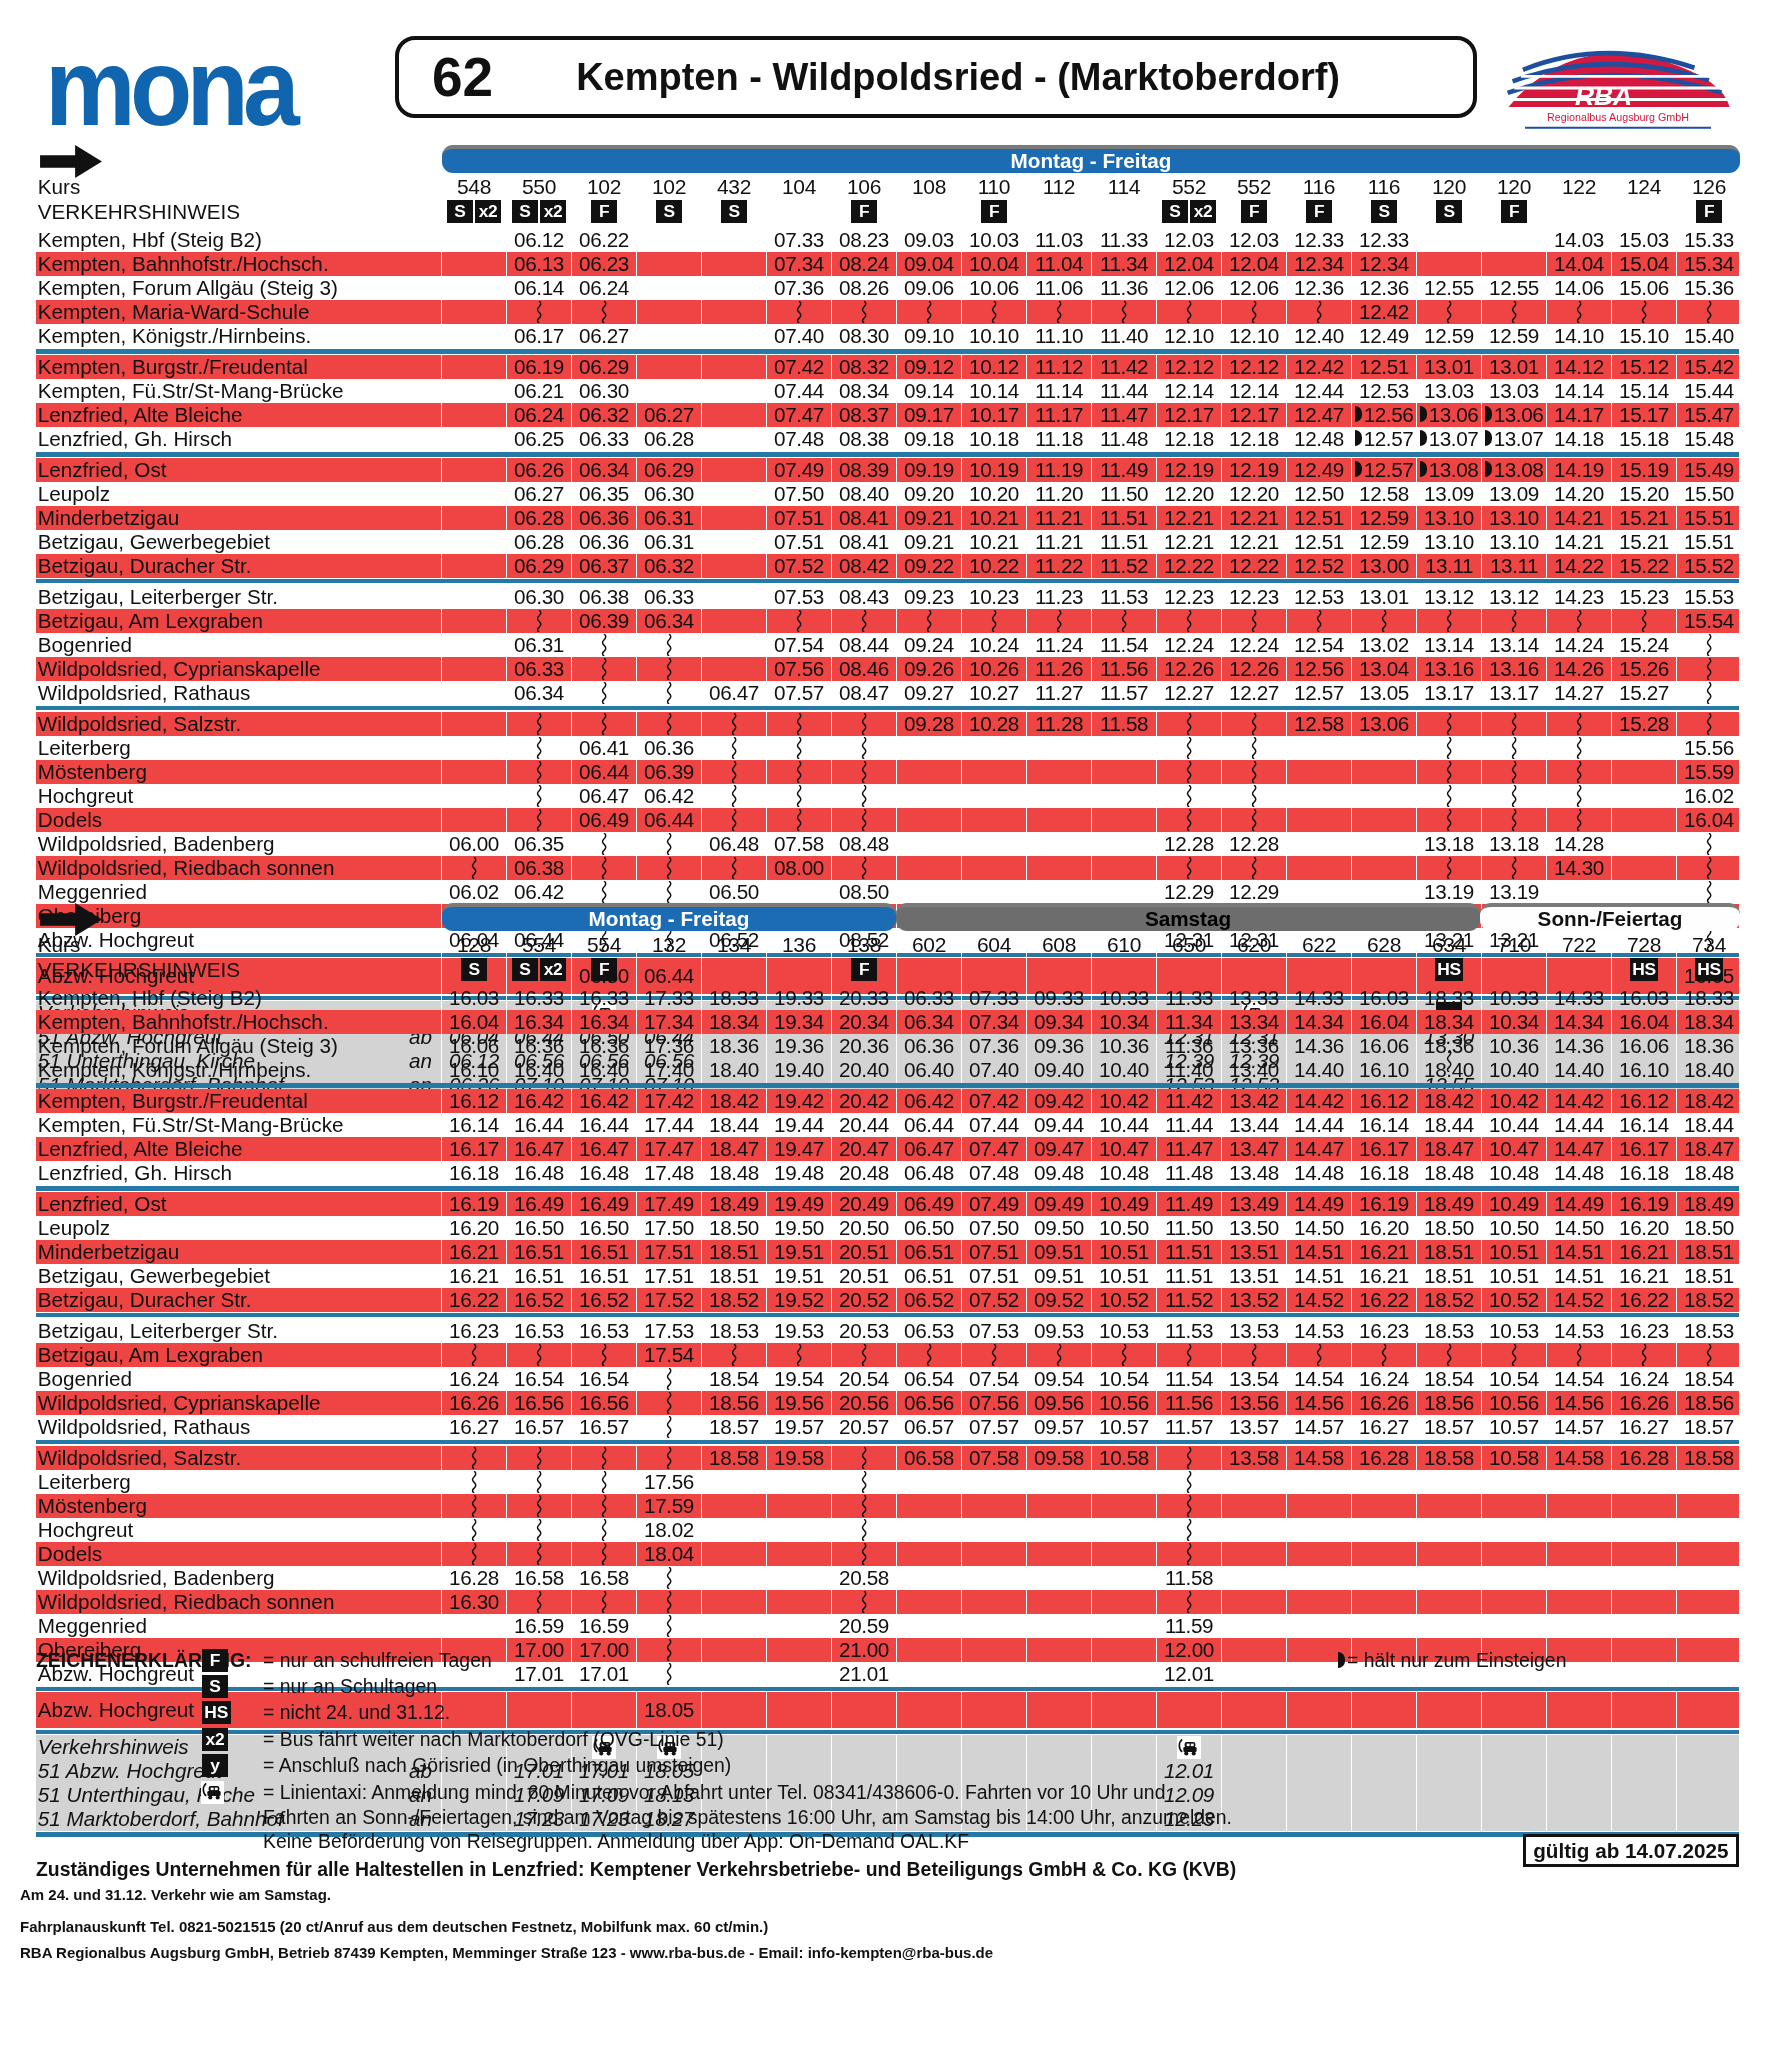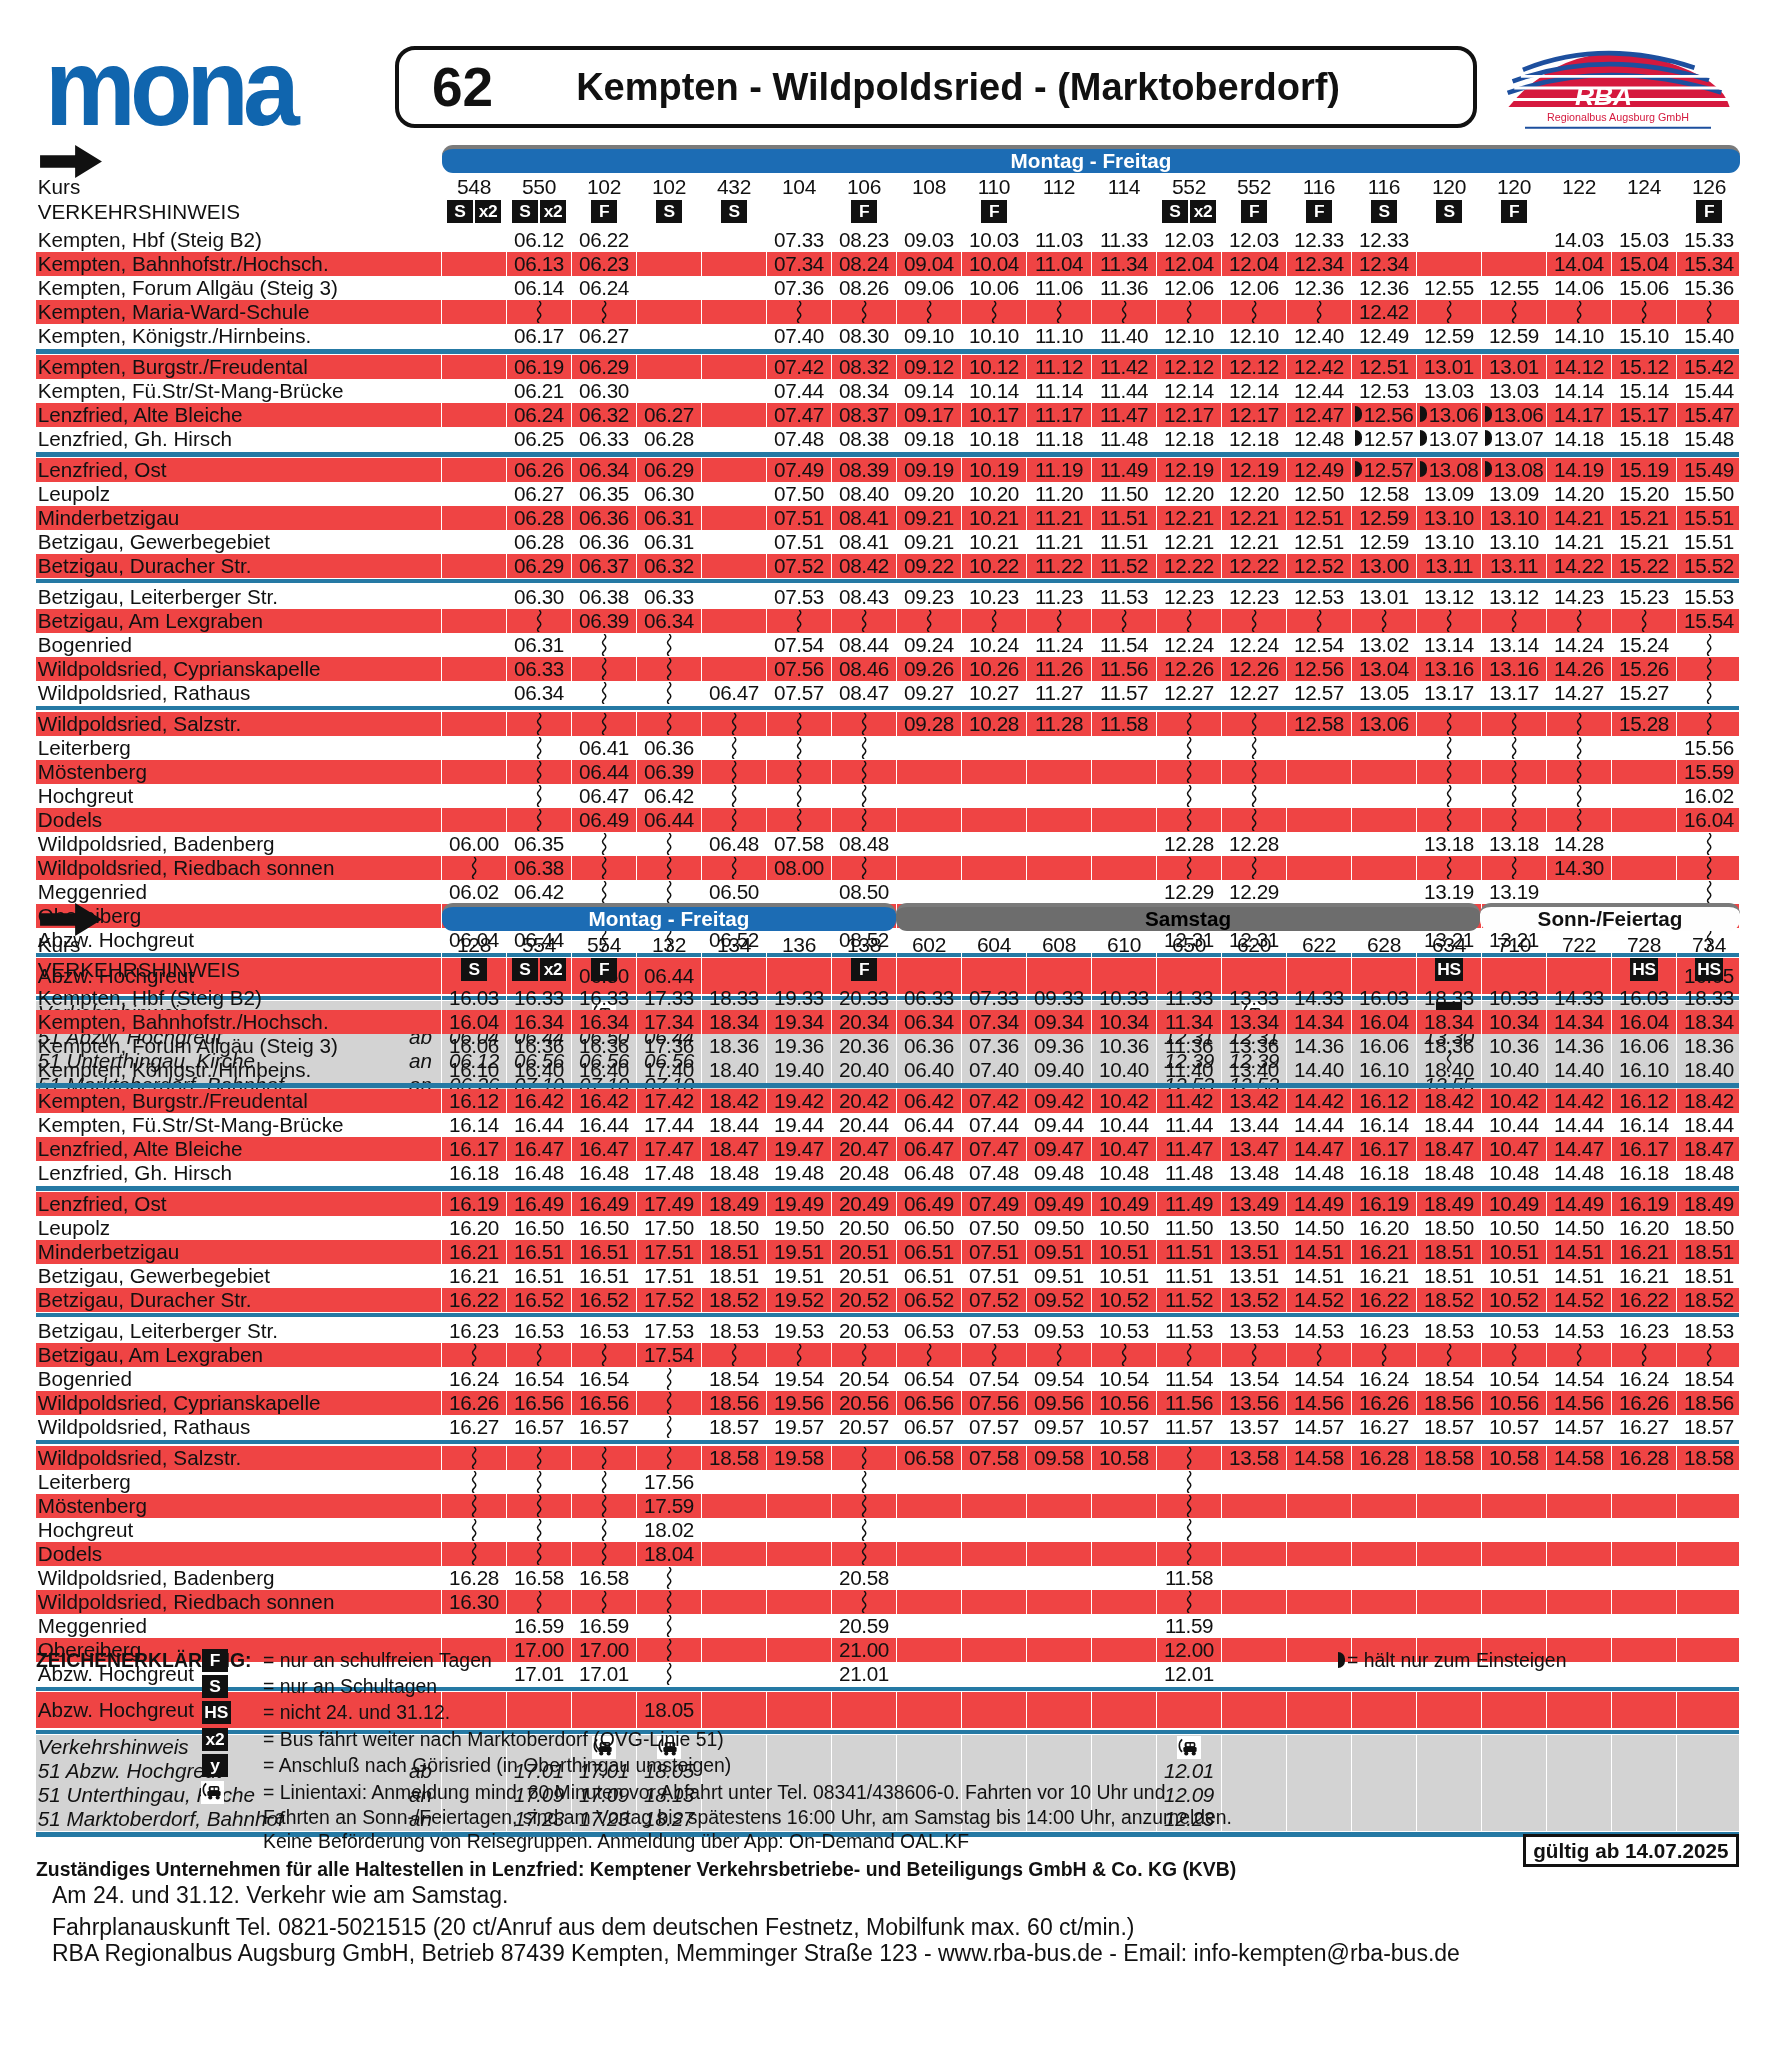--- a/index.html
+++ b/index.html
@@ -2,21 +2,21 @@
 <html style="font-size:6.6px"><head>
 <meta charset="utf-8">
 <style>
   html,body{margin:0;padding:0;background:#fff;}
   .page{position:relative;width:1777px;height:2896px;background:#fff;overflow:hidden;
         font-family:"Liberation Sans","DejaVu Sans",sans-serif;color:#111;}
   
   .hdr{position:absolute;left:0;top:0;width:1777px;height:143px;}
   .mona{position:absolute;left:45px;top:25px;font-size:102px;font-weight:bold;
         letter-spacing:-5.8px;color:#1065ae;transform:scaleY(1.08);transform-origin:top;}
-  .linebox{position:absolute;left:395px;top:46px;width:1074px;height:74px;
+  .linebox{position:absolute;left:395px;top:36px;width:1074px;height:74px;
            border:4.1px solid #111;border-radius:20px;display:flex;align-items:center;background:#fff;}
   .lineno{font-size:55px;font-weight:bold;margin-left:33px;}
   .linetitle{flex:1;text-align:center;font-size:38px;font-weight:bold;padding-right:50px;}
   .rba{position:absolute;left:1500px;top:45px;width:236px;height:93px;}
   
   .tt{position:absolute;left:36px;width:1703px;}
   .daybars{position:relative;height:29px;}
   .arrow-icon{position:absolute;left:4.1px;top:0px;}
   .bar{position:absolute;top:0;height:24px;border-top:4.1px solid #7a7a7a;
        display:flex;align-items:center;justify-content:center;
@@ -49,21 +49,21 @@
   
   .legend{position:absolute;left:36px;width:1703px;font-size:19.4px;}
   .leg-line{display:flex;align-items:center;min-height:26.4px;position:relative;}
   .leg-title{font-weight:bold;width:165px;}
   .leg-badge-slot{width:62px;display:flex;justify-content:flex-start;}
   .leg-cont{margin-left:227px;min-height:24px;display:flex;align-items:center;}
   .boarding{position:absolute;left:1302px;top:1.7px;display:flex;align-items:center;}
   .bold{font-weight:bold;}
   .valid-box{position:absolute;right:0;border:3.3px solid #111;font-weight:bold;
              padding:1.7px 7.4px;font-size:20.7px;background:#fff;}
-  .footer{position:absolute;left:52px;width:1703px;font-weight:normal;font-size:23px;line-height:26px;}
+  .footer{position:absolute;left:20px;width:1703px;font-weight:bold;font-size:15px;line-height:26px;}
 </style>
 </head>
 <body>
 
 <div class="page">
 
   <div class="hdr">
     <div class="mona">mona</div>
     <div class="linebox">
       <span class="lineno">62</span>

